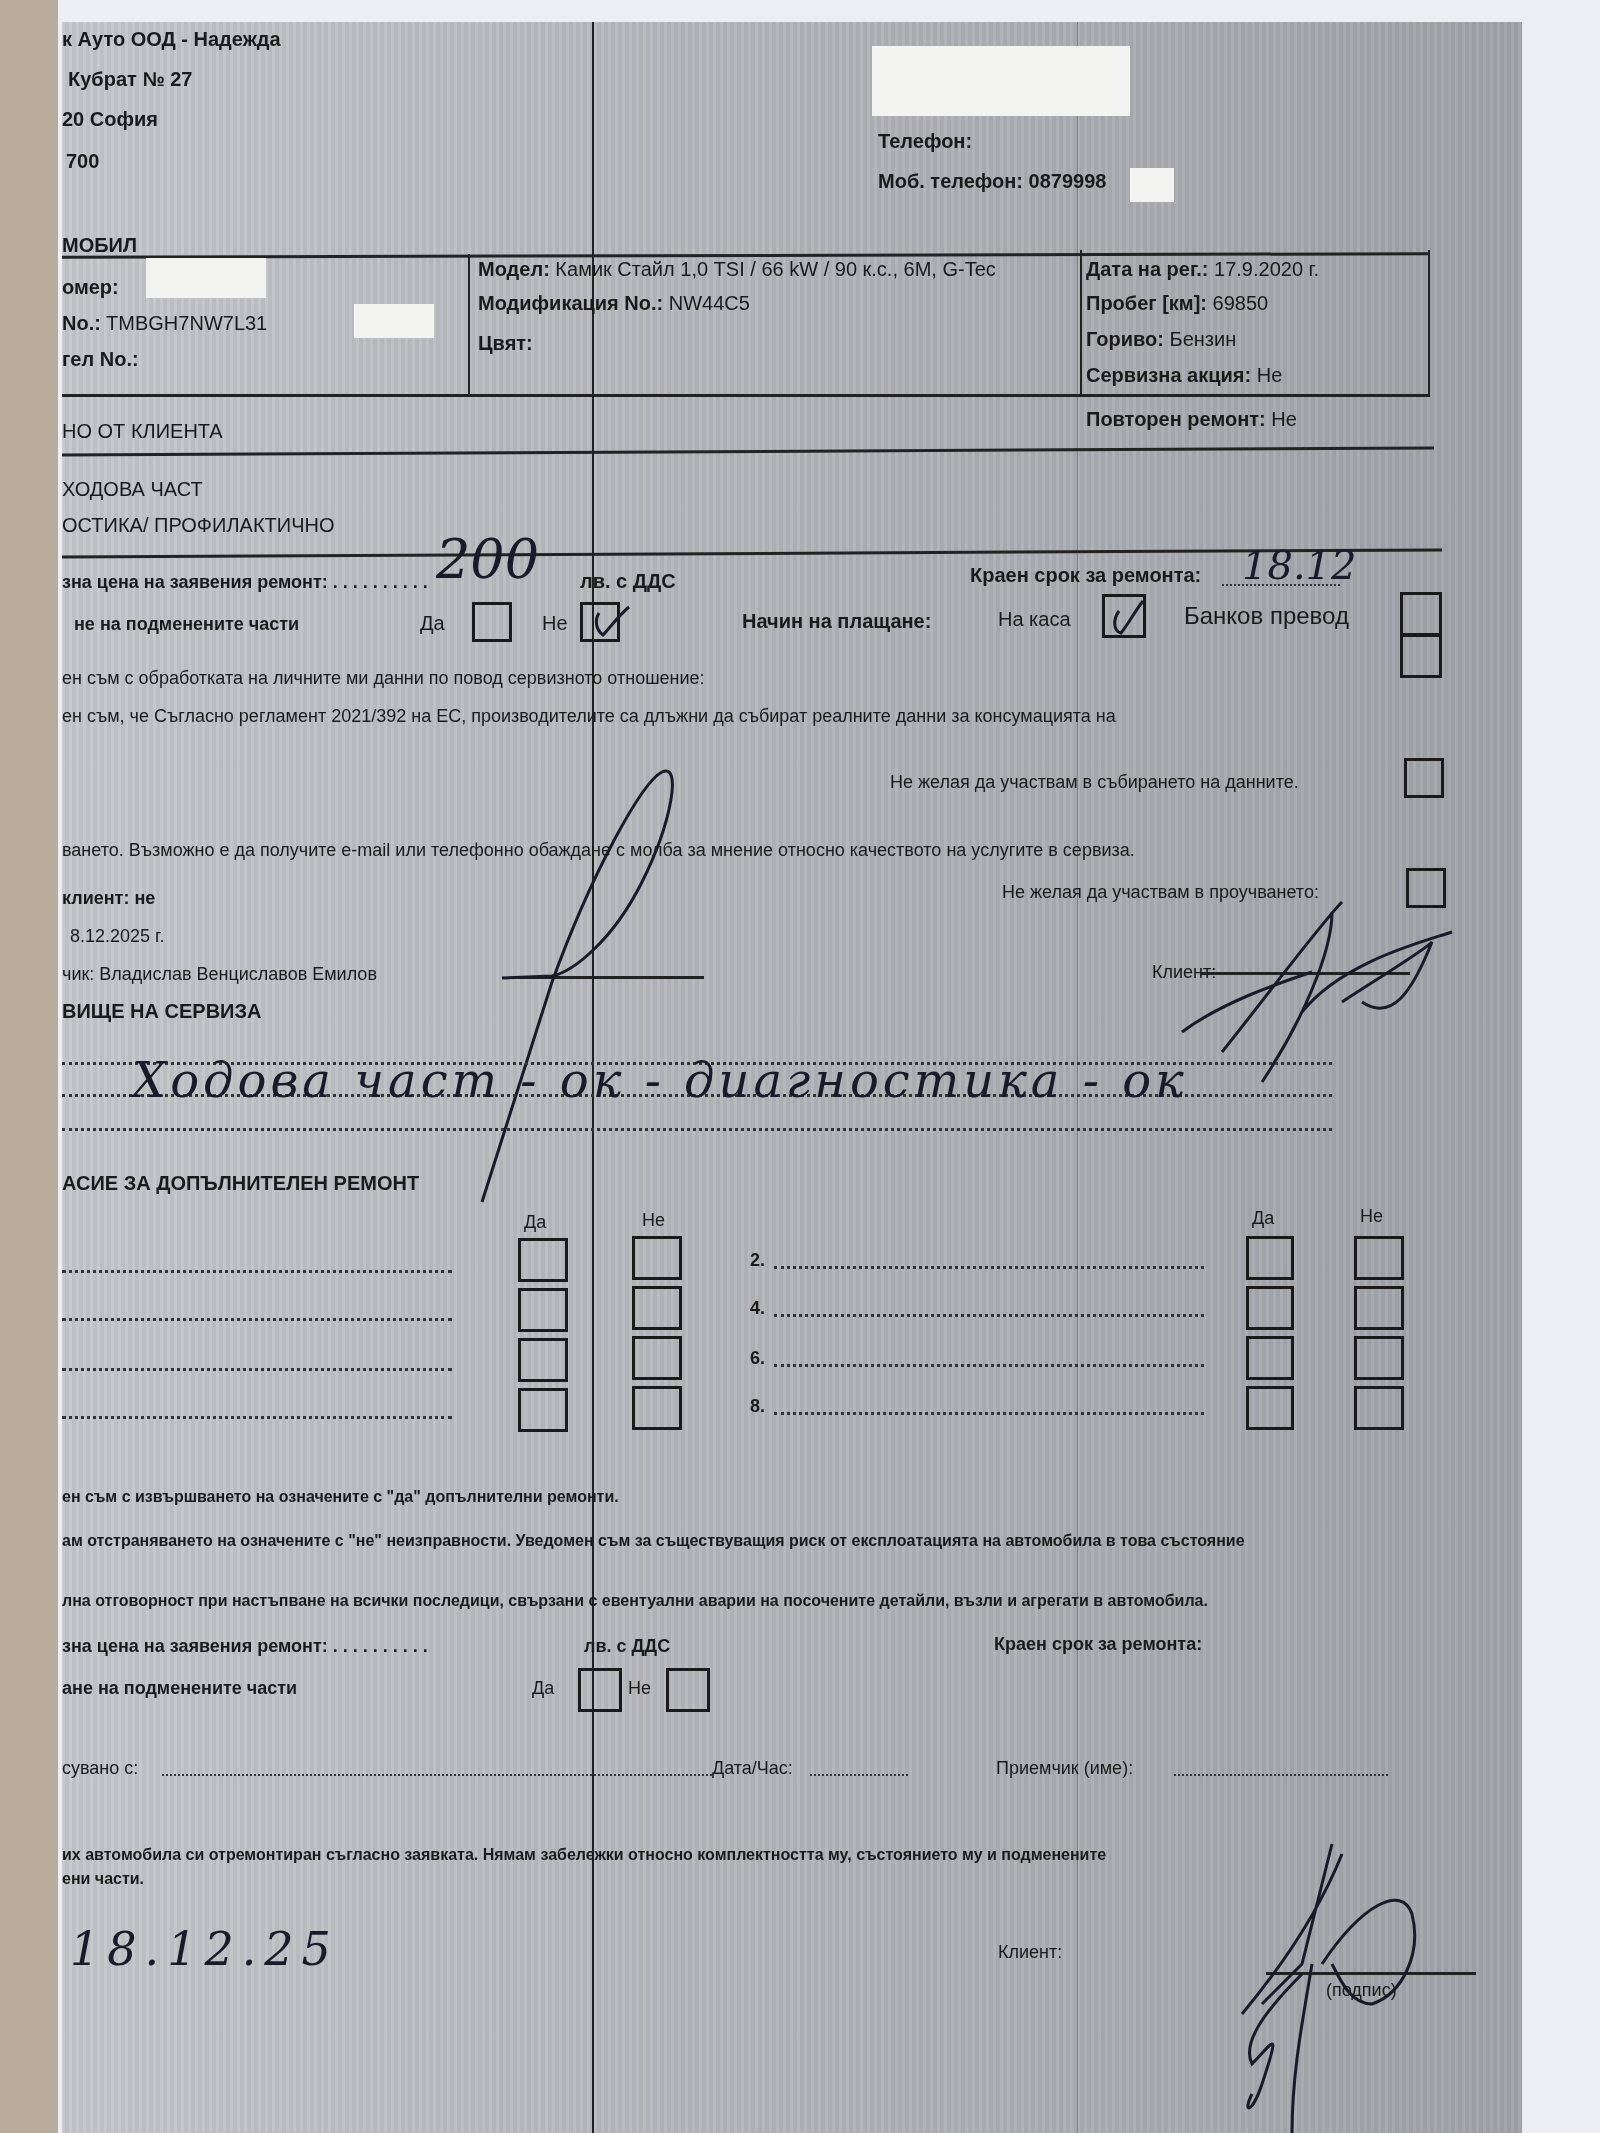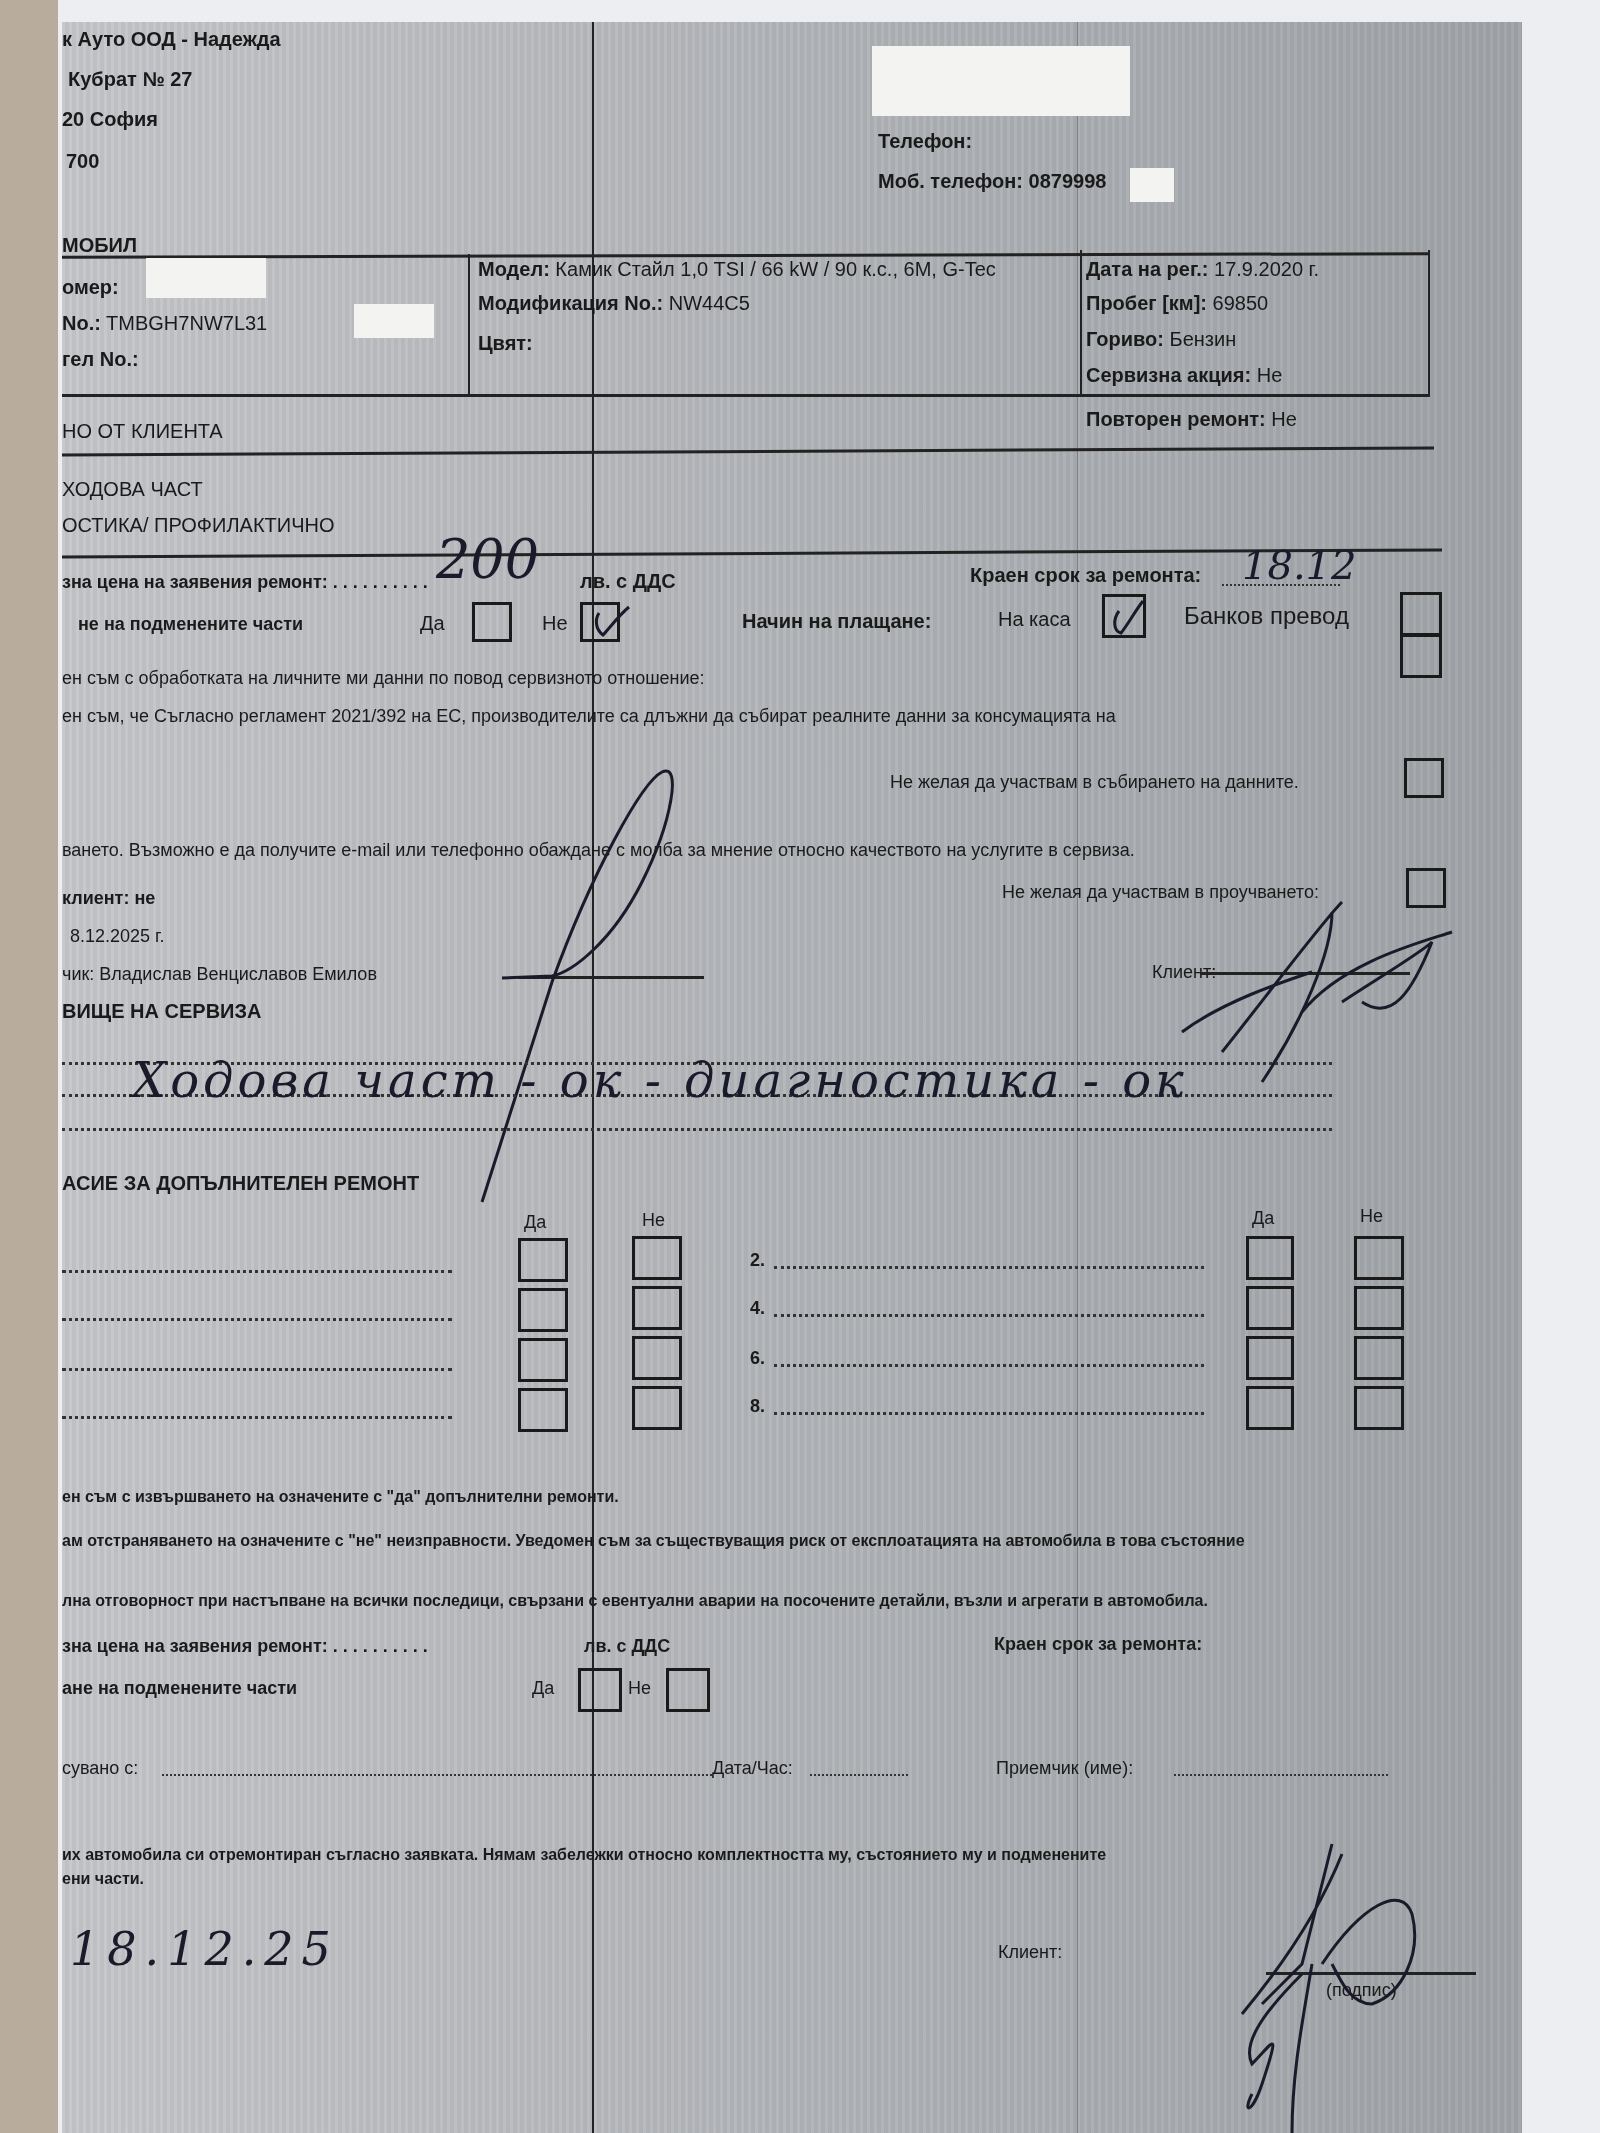--- a/index.html
+++ b/index.html
@@ -74,21 +74,21 @@
   <div class="t" style="left:0;top:492px;">ОСТИКА/ ПРОФИЛАКТИЧНО</div>
   <div class="hline" style="left:0;top:530px;width:1380px;transform:rotate(-0.3deg);"></div>
 
   <div class="t b sm" style="left:0;top:550px;">зна цена на заявения ремонт: . . . . . . . . . .</div>
   <div class="hand" style="left:374px;top:506px;font-size:54px;">200</div>
   <div class="t b" style="left:518px;top:548px;">лв. с ДДС</div>
   <div class="t b" style="left:908px;top:542px;">Краен срок за ремонта:</div>
   <div class="dots" style="left:1160px;top:562px;width:118px;border-bottom-width:2px;"></div>
   <div class="hand" style="left:1180px;top:520px;font-size:40px;">18.12</div>
 
-  <div class="t b sm" style="left:16px;top:592px;">не на подменените части</div>
+  <div class="t b sm" style="left:0;top:592px;padding-left:12px;">не на подменените части</div>
   <div class="t" style="left:358px;top:590px;">Да</div>
   <div class="box" style="left:410px;top:580px;width:40px;height:40px;"></div>
   <div class="t" style="left:480px;top:590px;">Не</div>
   <div class="box" style="left:518px;top:580px;width:40px;height:40px;">
     <svg width="60" height="44" style="position:absolute;left:0;top:-6px;">
         <path d="M16 14 C12 20 12 30 20 36 C26 30 36 16 46 8" fill="none" stroke="#1a1a2a" stroke-width="3"></path>
       </svg>
   </div>
 
   <div class="t b" style="left:680px;top:588px;">Начин на плащане:</div>

